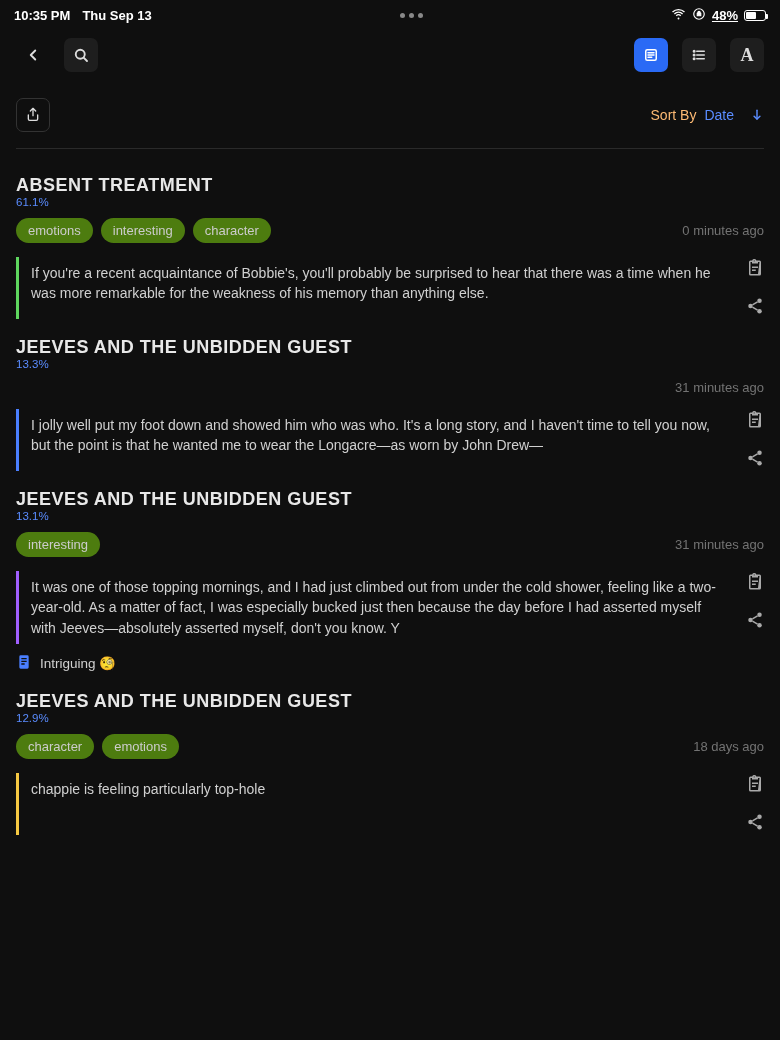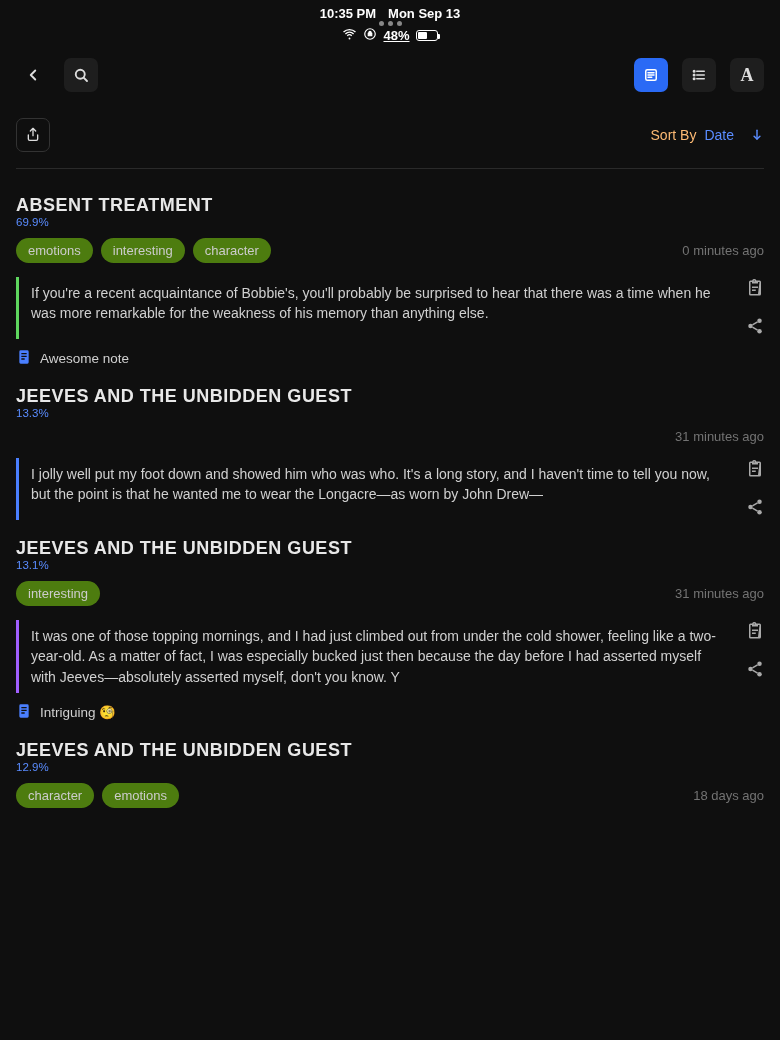--- a/index.html
+++ b/index.html
@@ -14,21 +14,20 @@
 
   
   .status-bar {
     display: flex;
     justify-content: space-between;
     align-items: center;
     padding: 6px 14px 4px;
     font-size: 13px;
     font-weight: 600;
     color: #fff;
-    flex-direction: column;
   }
   .status-bar .left { display: flex; gap: 12px; }
   .status-bar .center { display: flex; gap: 4px; }
   .status-bar .center span {
     width: 5px; height: 5px; border-radius: 50%; background: #888;
   }
   .status-bar .right { display: flex; align-items: center; gap: 6px; font-size: 13px; text-decoration: underline; }
   .battery {
     width: 22px; height: 11px;
     border: 1px solid #fff; border-radius: 3px;
@@ -163,21 +162,21 @@
     font-size: 18px;
     font-family: Georgia, serif;
   }
 </style>
 </head>
 <body>
 
 <div class="status-bar">
   <div class="left">
     <span>10:35 PM</span>
-    <span>Mon Sep 13</span>
+    <span>Thu Sep 13</span>
   </div>
   <div class="center">
     <span></span>
       <span></span>
       <span></span>
   </div>
   <div class="right">
     <span>
       <svg viewBox="0 0 24 24" width="15" height="15" fill="#fff">
           <path d="M12 18.5a1.5 1.5 0 100 3 1.5 1.5 0 000-3zm-4.3-3.6a6 6 0 018.6 0l-1.5 1.5a4 4 0 00-5.7 0zm-3-3a10.2 10.2 0 0114.6 0l-1.5 1.5a8.2 8.2 0 00-11.6 0zM1.7 8.9a14.5 14.5 0 0120.6 0l-1.5 1.5a12.5 12.5 0 00-17.6 0z"></path>
@@ -254,21 +253,21 @@
     </span>
   </div>
 </div>
 
 <div class="divider"></div>
 
 <div class="entries" id="entries">
     <div class="entry">
       <div class="entry-head">
         <div class="entry-title">ABSENT TREATMENT</div>
-        <div class="entry-pct">69.9%</div>
+        <div class="entry-pct">61.1%</div>
       </div>
       <div class="entry-meta">
         <div class="tags">
           <span class="tag">emotions</span>
           <span class="tag">interesting</span>
           <span class="tag">character</span>
         </div>
         <div class="timestamp">0 minutes ago</div>
       </div>
       <div class="entry-body">
@@ -279,26 +278,20 @@
               <path d="M8 10h8v2H8zm0 4h5v2H8z"></path>
             </svg></span>
           <span><svg viewBox="0 0 24 24" fill="currentColor">
               <circle cx="18" cy="5" r="3"></circle>
               <circle cx="6" cy="12" r="3"></circle>
               <circle cx="18" cy="19" r="3"></circle>
               <path d="M8.6 10.5l6.8-4M8.6 13.5l6.8 4" stroke="currentColor" stroke-width="2"></path>
             </svg></span>
         </div>
       </div>
-      <div class="note-row">
-        <span class="note-icon"><svg viewBox="0 0 24 24" fill="currentColor">
-            <path d="M17 2H7a2 2 0 00-2 2v16a2 2 0 002 2h10a2 2 0 002-2V4a2 2 0 00-2-2zM8 6h8v2H8zm0 4h8v2H8zm0 4h5v2H8z"></path>
-          </svg></span>
-        <span>Awesome note</span>
-      </div>
     </div>
     <div class="entry">
       <div class="entry-head">
         <div class="entry-title">JEEVES AND THE UNBIDDEN GUEST</div>
         <div class="entry-pct">13.3%</div>
       </div>
       <div class="entry-meta" style="justify-content: flex-end;">
         <div class="tags"></div>
         <div class="timestamp">31 minutes ago</div>
       </div>
@@ -356,14 +349,29 @@
         <div class="entry-title">JEEVES AND THE UNBIDDEN GUEST</div>
         <div class="entry-pct">12.9%</div>
       </div>
       <div class="entry-meta">
         <div class="tags">
           <span class="tag">character</span>
           <span class="tag">emotions</span>
         </div>
         <div class="timestamp">18 days ago</div>
       </div>
+      <div class="entry-body">
+        <div class="quote" style="border-color: rgb(245, 200, 66);">chappie is feeling particularly top-hole</div>
+        <div class="side-icons">
+          <span><svg viewBox="0 0 24 24" fill="currentColor">
+              <path d="M16 2h-2.2a3 3 0 00-5.6 0H6a2 2 0 00-2 2v16a2 2 0 002 2h12a2 2 0 002-2V4a2 2 0 00-2-2zm-5 0a1 1 0 011 1h-2a1 1 0 011-1zm5 18H6V4h2v2h8V4h2z"></path>
+              <path d="M8 10h8v2H8zm0 4h5v2H8z"></path>
+            </svg></span>
+          <span><svg viewBox="0 0 24 24" fill="currentColor">
+              <circle cx="18" cy="5" r="3"></circle>
+              <circle cx="6" cy="12" r="3"></circle>
+              <circle cx="18" cy="19" r="3"></circle>
+              <path d="M8.6 10.5l6.8-4M8.6 13.5l6.8 4" stroke="currentColor" stroke-width="2"></path>
+            </svg></span>
+        </div>
+      </div>
     </div>
   </div>
 
 </body></html>

